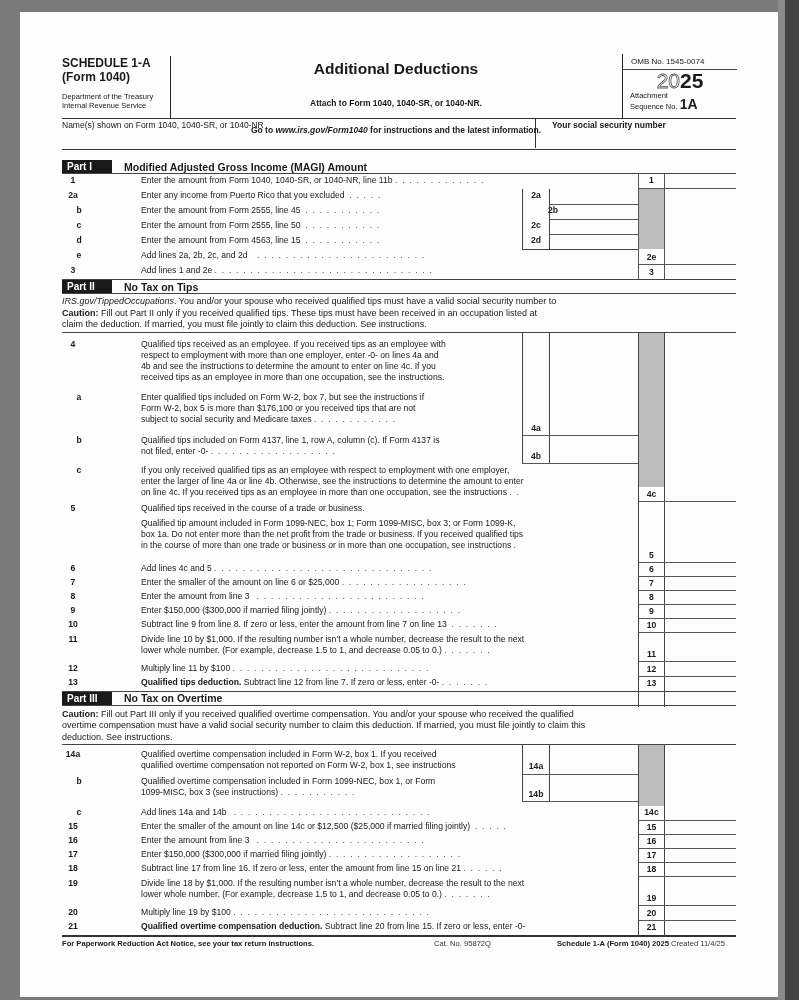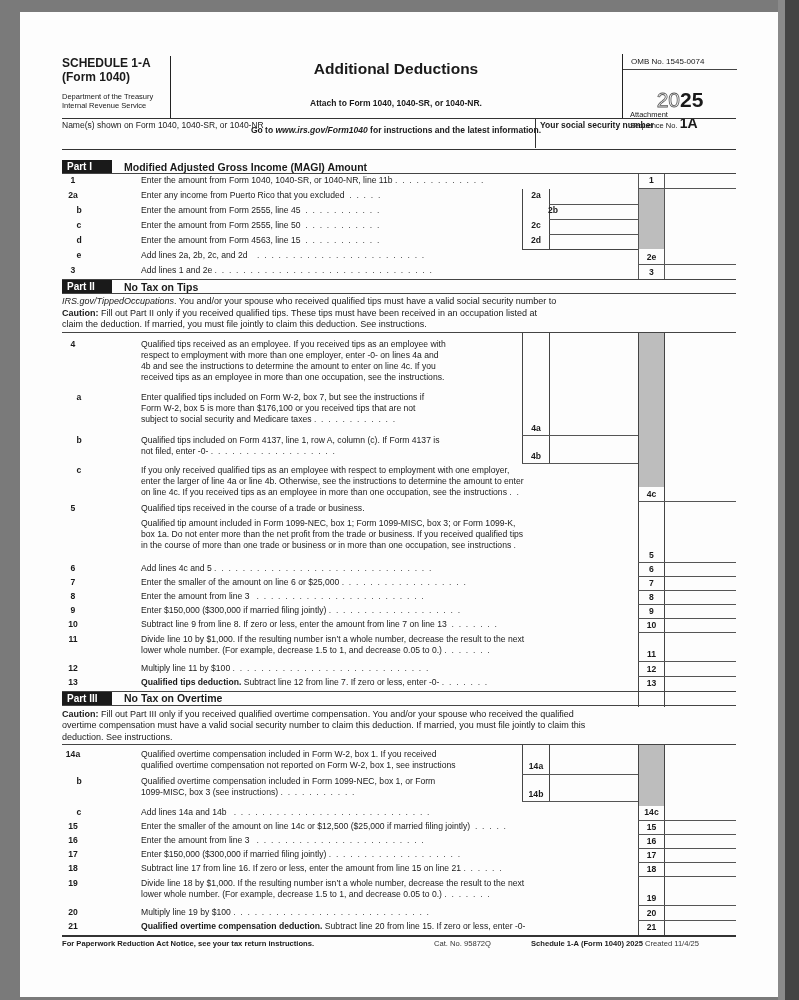--- a/index.html
+++ b/index.html
@@ -20,27 +20,27 @@
   .hdr-left { position:absolute; left:0; top:0; width:108px; height:62px; border-right:1px solid #222; }
   .sched { font-weight:bold; font-size:12px; line-height:14px; }
   .dept { font-size:7.5px; line-height:9px; position:absolute; top:36px; left:0; }
   .hdr-mid { position:absolute; left:109px; top:0; width:450px; height:62px; text-align:center; }
   .title { font-weight:bold; font-size:15.5px; margin-top:4px; }
   .attach { font-weight:bold; font-size:8.5px; margin-top:20px; }
   .goto { font-weight:bold; font-size:8.5px; margin-top:17px; }
   .goto i { font-style:italic; }
   .hdr-right { position:absolute; left:560px; top:-2px; width:114px; height:64px; border-left:1px solid #222; }
   .omb { font-size:8px; padding:3px 0 3px 8px; border-bottom:1px solid #444; }
-  .year { font-size:21px; font-weight:bold; text-align:center; line-height:22px; margin-top:19px; }
+  .year { font-size:21px; font-weight:bold; text-align:center; line-height:22px; margin-top:0; }
   .year .outline { color:#fff; -webkit-text-stroke:0.8px #555; font-weight:normal; }
   .seq { font-size:7.5px; line-height:8px; padding-left:7px; }
   .seq b { font-size:14px; }
   .namerow { position:relative; height:30px; border-top:1px solid #333; border-bottom:1px solid #333; }
   .namelbl { font-size:8.5px; position:absolute; left:0; top:1px; }
-  .ssn { position:absolute; left:473px; top:0; height:29px; border-left:1px solid #333; padding-left:4px; font-weight:bold; font-size:8.5px; width:196px; line-height:12px; }
+  .ssn { position:absolute; left:473px; top:0; height:29px; border-left:1px solid #333; padding-left:16px; font-weight:bold; font-size:8.5px; width:196px; line-height:12px; }
 
   
   .parthdr { display:flex; align-items:center; height:13px; border-bottom:1px solid #444; margin-top:0; }
   .partbadge { background:#1a1a1a; color:#fff; font-weight:bold; font-size:10px; padding:0 5px; height:13px; line-height:13px; width:40px; }
   .parttitle { font-weight:bold; font-size:10.5px; margin-left:12px; }
   .caution { font-size:9px; line-height:11.5px; padding:2px 0 1px 0; border-bottom:1px solid #444; }
   .caution i { font-style:italic; }
 
   
   .line { position:relative; font-size:8.6px; line-height:11px; }
@@ -388,17 +388,17 @@
     <div style="position:absolute;left:603px;top:76px;width:71px;height:13px"></div>
     <div style="position:absolute;left:603px;top:90px;width:71px;height:13px"></div>
     <div style="position:absolute;left:603px;top:104px;width:71px;height:13px"></div>
     <div style="position:absolute;left:603px;top:118px;width:71px;height:13px"></div>
     <div style="position:absolute;left:603px;top:132px;width:71px;height:28px"></div>
     <div style="position:absolute;left:603px;top:161px;width:71px;height:14px"></div>
     <div style="position:absolute;left:603px;top:176px;width:71px;height:14px"></div>
 
     <div class="footer" style="left:0;top:194px;font-weight:bold">For Paperwork Reduction Act Notice, see your tax return instructions.</div>
     <div class="footer" style="left:372px;top:194px;color:#333">Cat. No. 95872Q</div>
-    <div class="footer" style="left:469px;top:194px;white-space:nowrap"><b>Schedule 1-A (Form 1040) 2025</b> <span style="color:#333">Created 11/4/25</span></div>
+    <div class="footer" style="left:495px;top:194px;white-space:nowrap"><b>Schedule 1-A (Form 1040) 2025</b> <span style="color:#333">Created 11/4/25</span></div>
   </div>
 
 </div>
 </div>
 
 </body></html>

